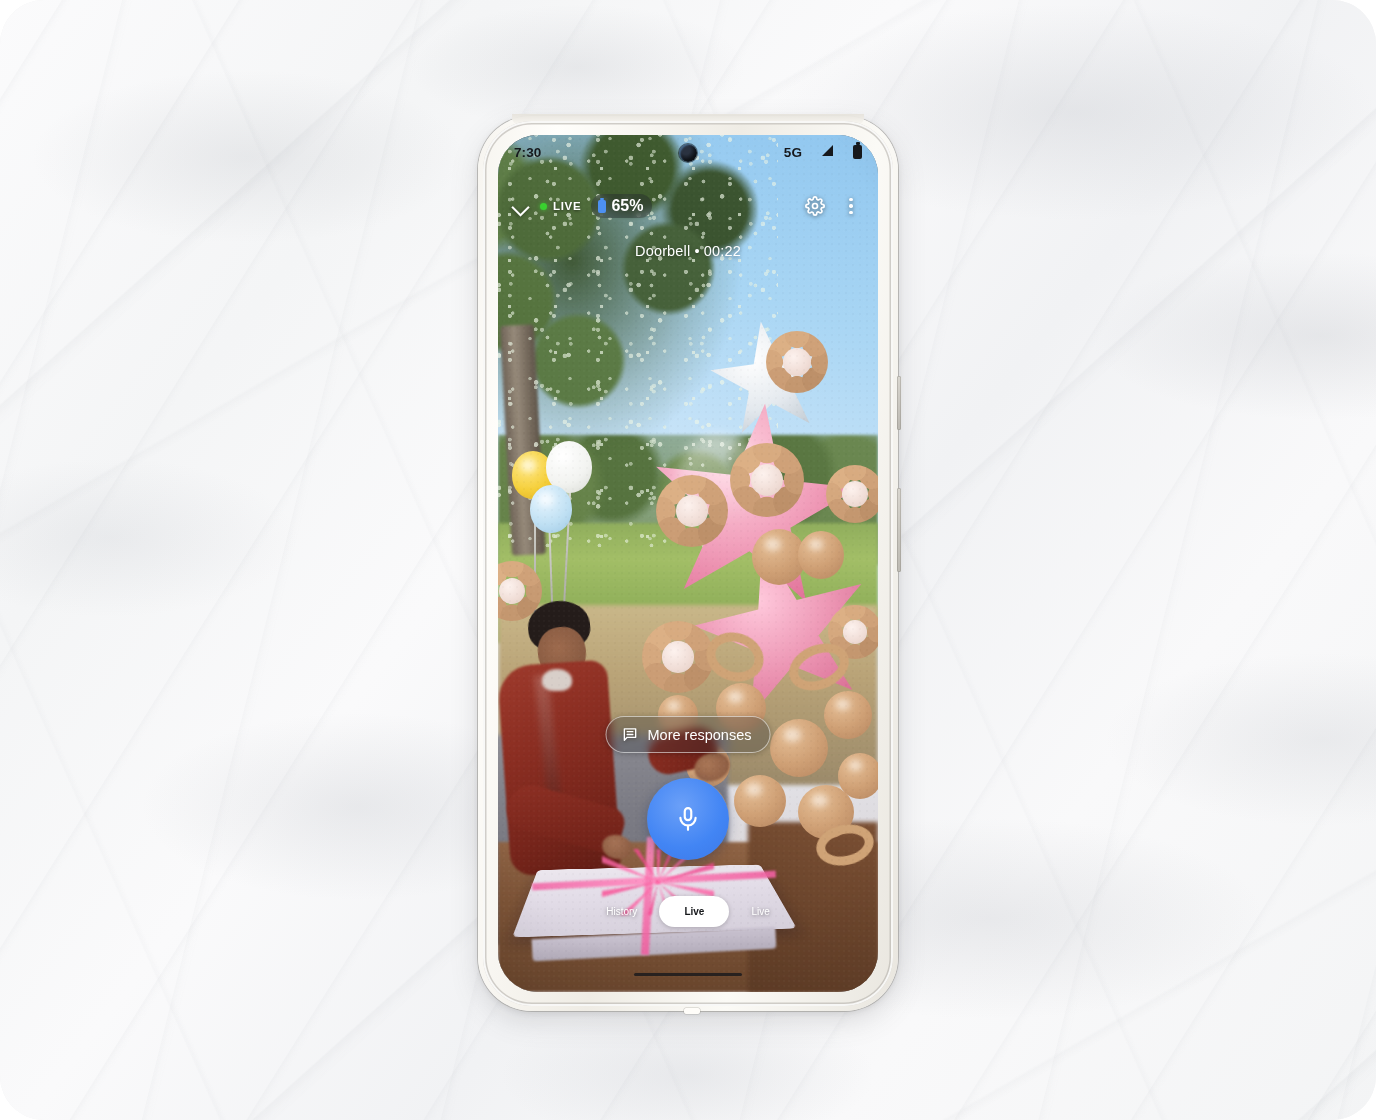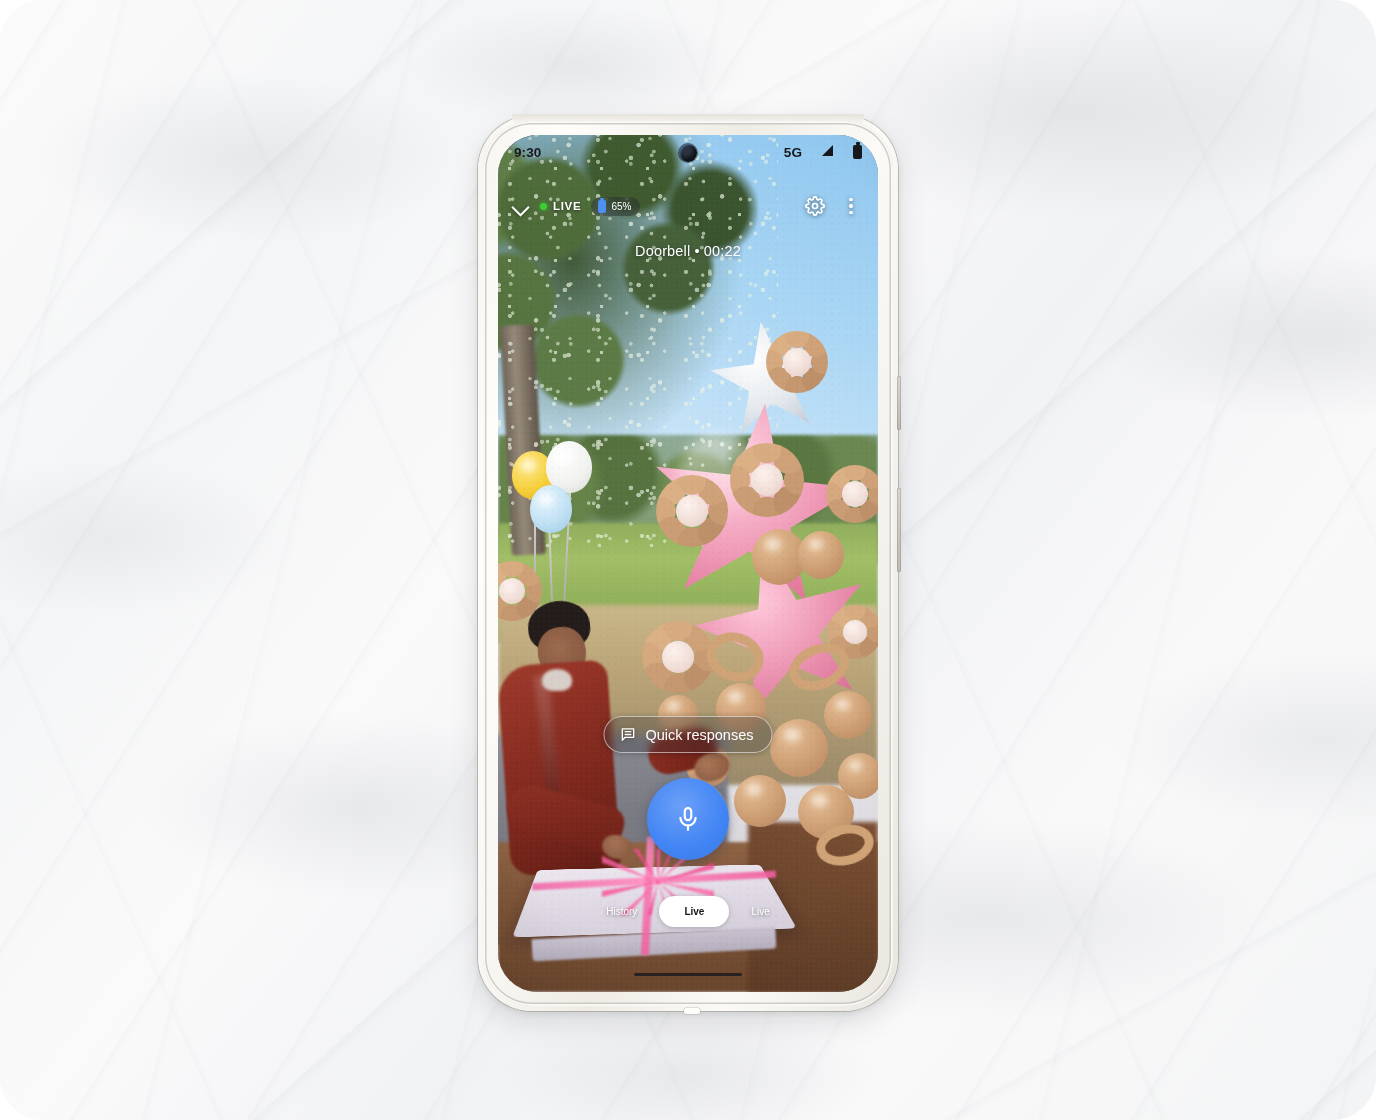--- a/index.html
+++ b/index.html
@@ -428,21 +428,21 @@
     border-radius:12px; padding:3px 9px 3px 7px;
   }
   .batt-pill-icon{
     width:8px; height:13px; border-radius:2px; position:relative;
     background:#4d90f2;
   }
   .batt-pill-icon::before{
     content:""; position:absolute; left:2px; top:-2px; width:4px; height:2px;
     background:#4d90f2; border-radius:1px;
   }
-  .batt-pill-txt{ color:#fff; font-size:10px; font-weight:400; }
+  .batt-pill-txt{ color:#fff; font-size:16px; font-weight:700; }
   .topbar-spacer{ flex:1; }
   .icon-btn{ width:26px; height:26px; display:flex; align-items:center; justify-content:center; cursor:pointer; flex:none; }
   .icon-btn svg{ filter:drop-shadow(0 1px 2px rgba(0,0,0,.5)); }
   .kebab{ display:flex; flex-direction:column; gap:3.4px; align-items:center; }
   .kebab i{ width:3.4px; height:3.4px; border-radius:50%; background:#fff; filter:drop-shadow(0 1px 2px rgba(0,0,0,.5)); }
 
   .cam-title{
     position:absolute; left:0; right:0; top:108px; z-index:5;
     text-align:center; color:#fff; font-size:14.5px; font-weight:500;
     letter-spacing:.15px; text-shadow:0 1px 4px rgba(0,0,0,.55);
@@ -595,21 +595,21 @@
         <div class="gift-side"></div>
         <div class="ribbon-h"></div>
         <div class="ribbon-v"></div>
         <div class="ribbon-curls"></div>
 
         <div class="grain"></div>
         <div class="vignette"></div>
       </div>
 
       <div class="statusbar">
-        <div>9:30</div>
+        <div>7:30</div>
         <div class="sb-right">
           <span>5G</span>
           <span class="sig"></span>
           <span class="batt"></span>
         </div>
       </div>
       <div class="punchhole"></div>
 
       <div class="topbar">
         <div class="chev"></div>
@@ -638,21 +638,21 @@
       </div>
 
       <div class="cam-title">Doorbell • 00:22</div>
 
       <div class="qr-chip">
         <svg width="17" height="17" viewBox="0 0 24 24" fill="none" stroke="#fff" stroke-width="1.9" stroke-linecap="round" stroke-linejoin="round">
           <path d="M4 4h16v12H8l-4 4V4z"></path>
           <line x1="8" y1="8" x2="16" y2="8"></line>
           <line x1="8" y1="12" x2="16" y2="12"></line>
         </svg>
-        <span>Quick responses</span>
+        <span>More responses</span>
       </div>
 
       <div class="mic-btn">
         <svg width="26" height="26" viewBox="0 0 24 24" fill="none" stroke="#fff" stroke-width="2" stroke-linecap="round" stroke-linejoin="round">
           <rect x="9" y="2" width="6" height="11" rx="3"></rect>
           <path d="M5 11a7 7 0 0 0 14 0"></path>
           <line x1="12" y1="18" x2="12" y2="22"></line>
         </svg>
       </div>
 

